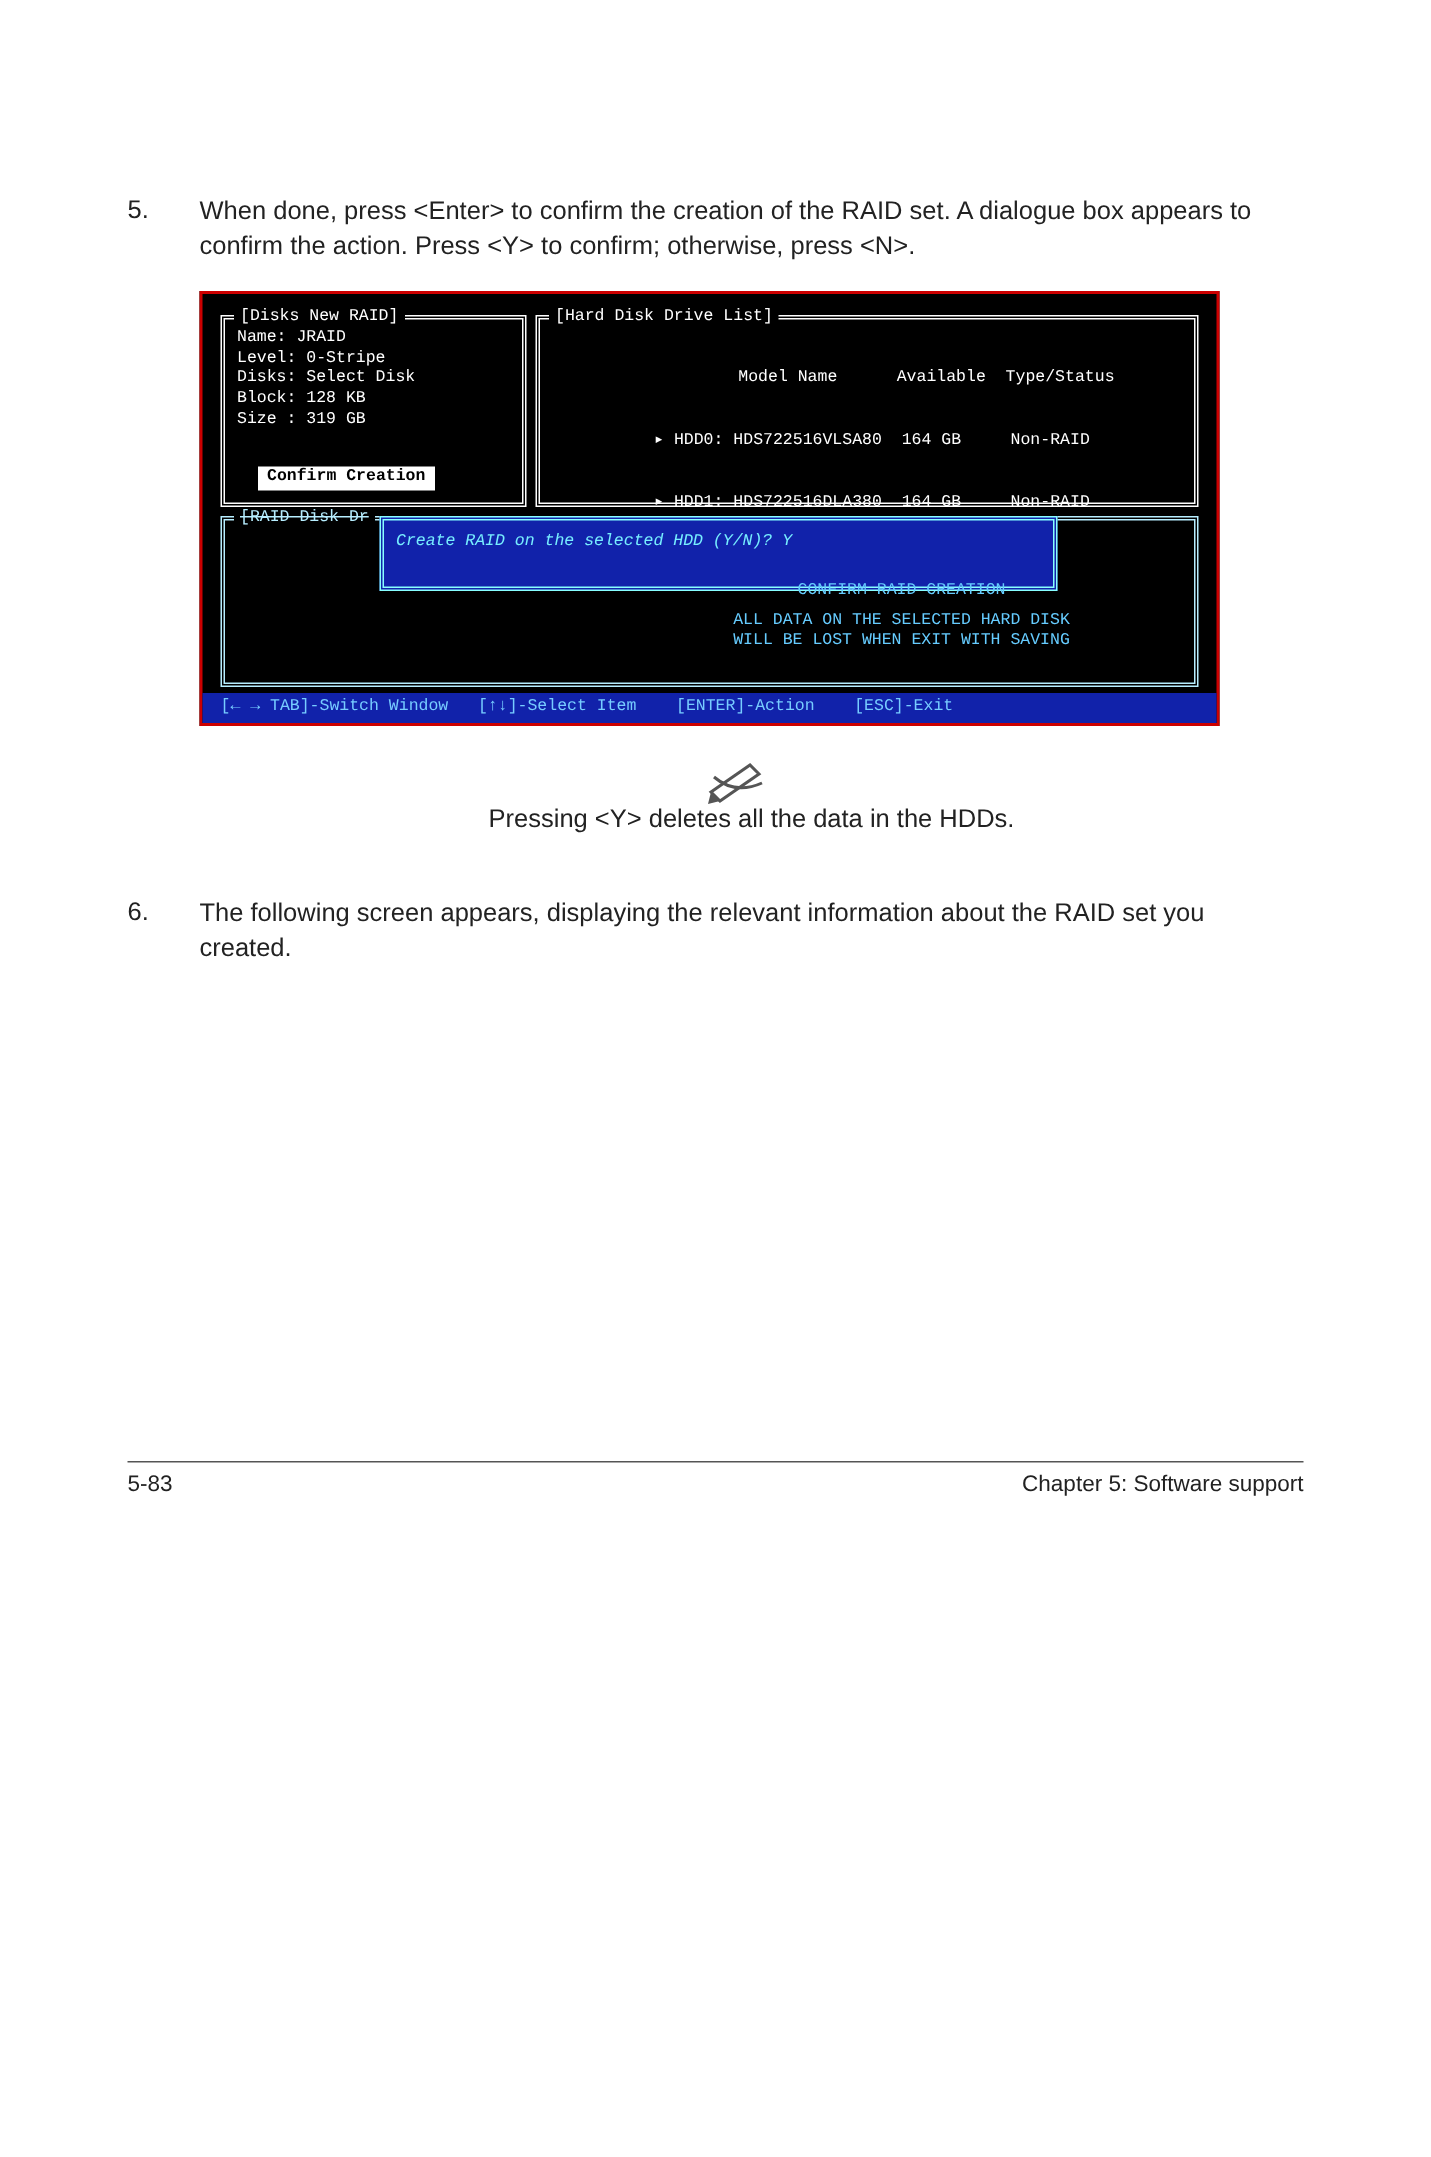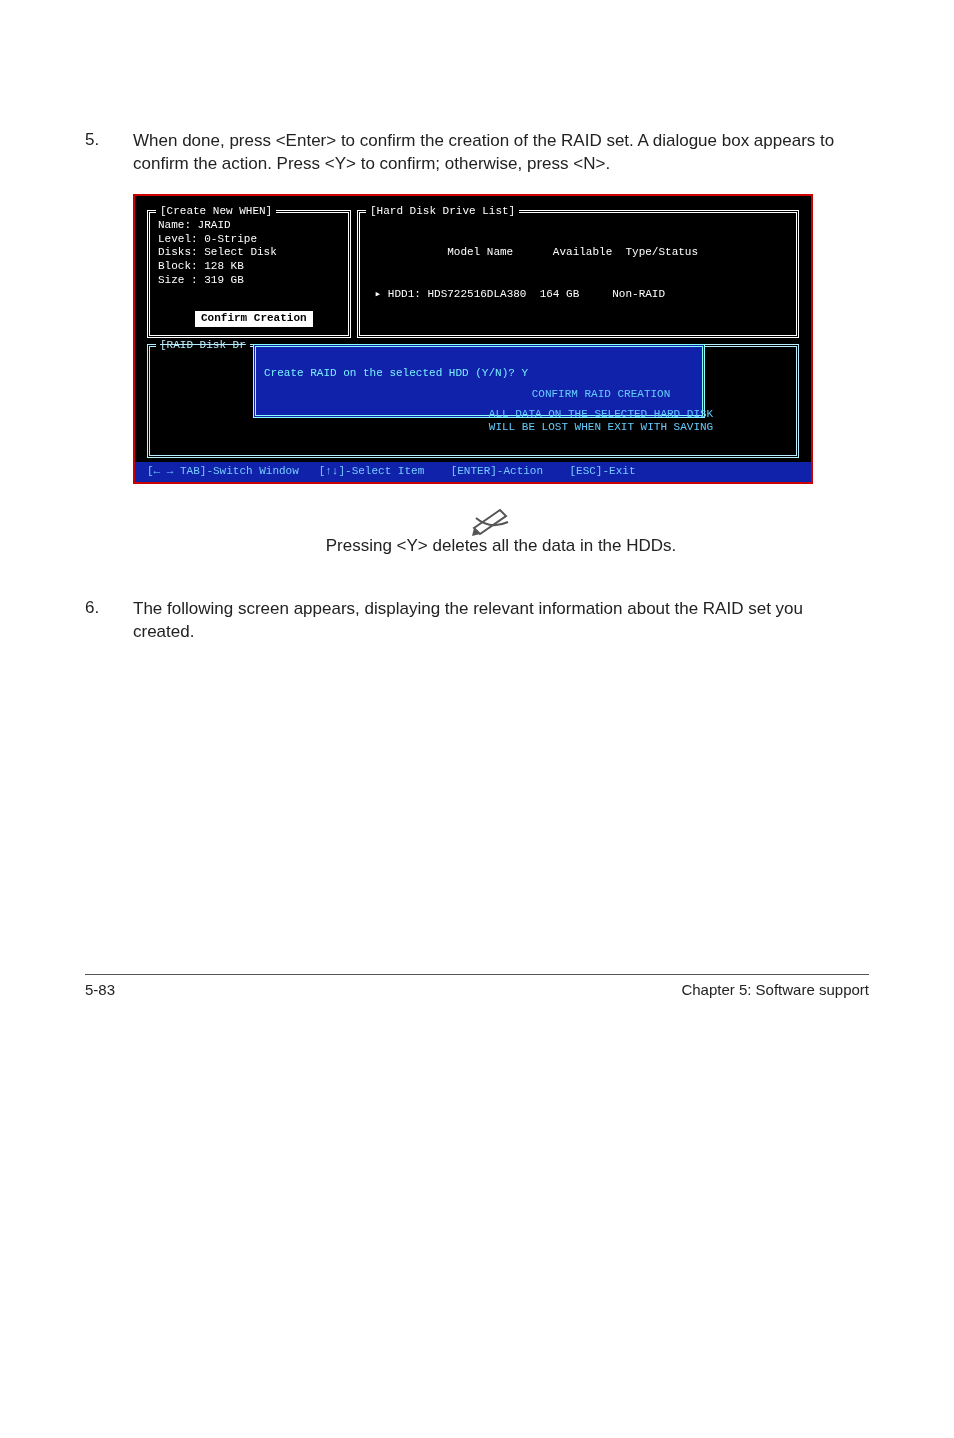--- a/index.html
+++ b/index.html
@@ -53,45 +53,45 @@
     background: #000;
     padding: 0 4px;
   }
   .panel-create {
     left: 12px; top: 14px; width: 198px; height: 122px;
   }
   .panel-create .body { padding: 6px 8px; }
   .panel-hdd {
     left: 222px; top: 14px; right: 12px; height: 122px;
   }
-  .panel-hdd .body { padding: 6px 8px; white-space: pre; }
+  .panel-hdd .body { padding: 6px 8px; white-space: pre; text-align: center; }
   .badge-confirm {
     position: absolute;
     left: 22px; bottom: 8px;
     background: #fff; color: #000;
     padding: 1px 6px;
     font-weight: bold;
-    margin-left: 23px;
   }
   .panel-raidlist {
     border: 3px double #b7eeff;
     left: 12px; top: 148px; right:12px; height: 108px;
   }
   .panel-raidlist .panel-title {
     color: #b7eeff;
     text-decoration: line-through;
     top:-8px;
   }
   .prompt-box {
     position: absolute;
     left: 118px; top: 148px; width: 430px; height: 28px;
     border: 3px double #8ff;
     background: #12a;
     color: #7ef;
-    padding: 20px 8px;
+    padding: 8px 8px;
+    font-style: italic;
   }
   .warn-area {
     position: absolute;
     left: 280px; top: 192px; right: 24px;
     color: #6cf;
     text-align: center;
     font-size: 11px;
   }
   .bios-footer {
     position: absolute;
@@ -163,35 +163,36 @@
 <div class="page">
 
   <div class="step">
     <div class="step-num">5.</div>
     <div class="step-body">When done, press &lt;Enter&gt; to confirm the creation of the RAID set. A dialogue box appears to confirm the action. Press &lt;Y&gt; to confirm; otherwise, press &lt;N&gt;.</div>
   </div>
 
   <div class="bios">
 
     <div class="panel double panel-create">
-      <span class="panel-title">[Create New WHEN]</span>
+      <span class="panel-title">[Disks New RAID]</span>
       <div class="body">
         <div>Name: JRAID</div>
         <div>Level: 0-Stripe</div>
         <div>Disks: Select Disk</div>
         <div>Block: 128 KB</div>
         <div>Size : 319 GB</div>
       </div>
       <span class="badge-confirm">Confirm Creation</span>
     </div>
 
     <div class="panel double panel-hdd">
       <span class="panel-title">[Hard Disk Drive List]</span>
       <div class="body">
         <div>            Model Name      Available  Type/Status</div>
+        <div> ▸ HDD0: HDS722516VLSA80  164 GB     Non-RAID</div>
         <div> ▸ HDD1: HDS722516DLA380  164 GB     Non-RAID</div>
       </div>
     </div>
 
     <div class="panel-raidlist panel">
       <span class="panel-title">[RAID Disk Dr</span>
     </div>
 
     <div class="prompt-box">
       <span>Create RAID on the selected HDD (Y/N)? Y</span>

